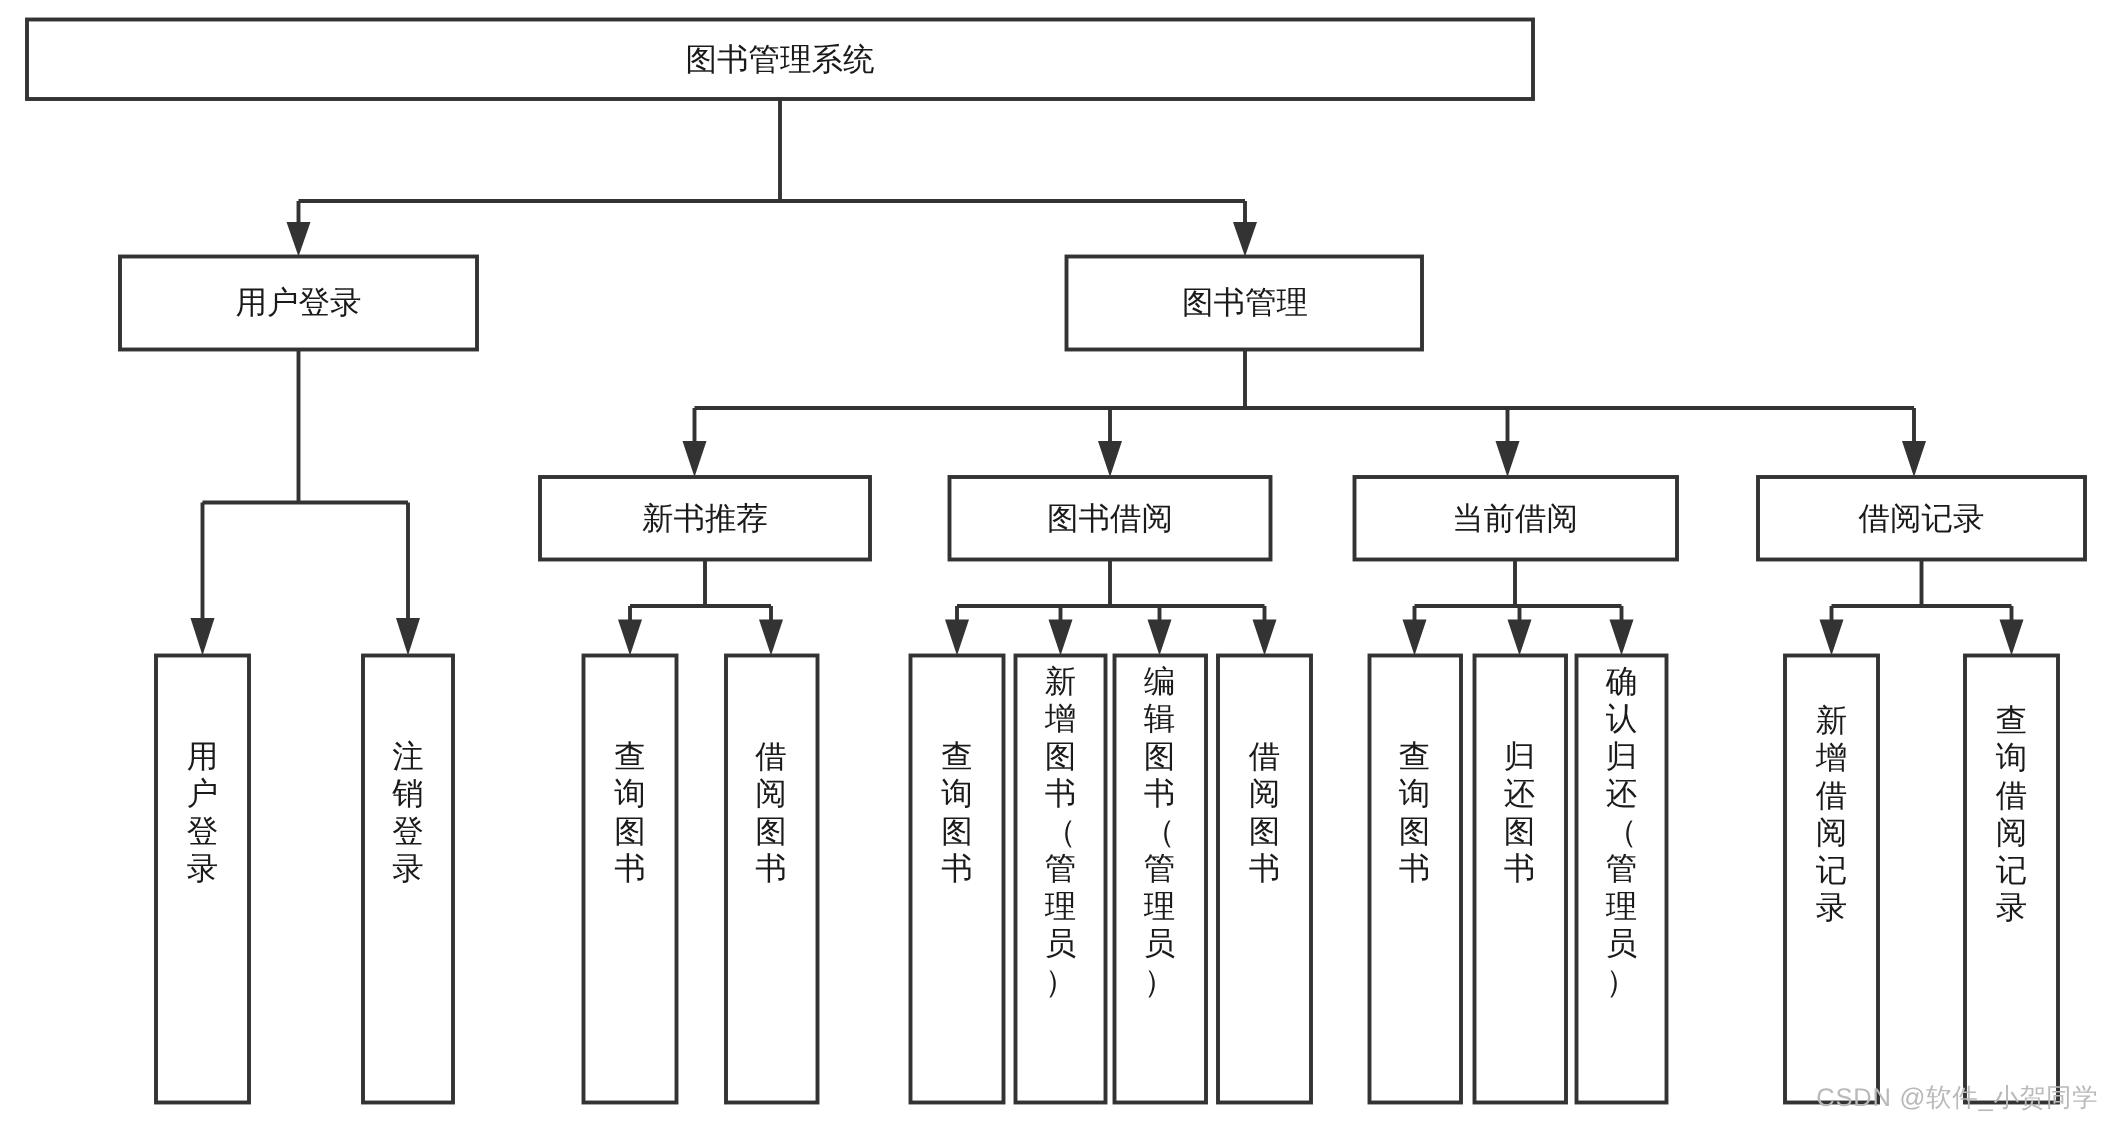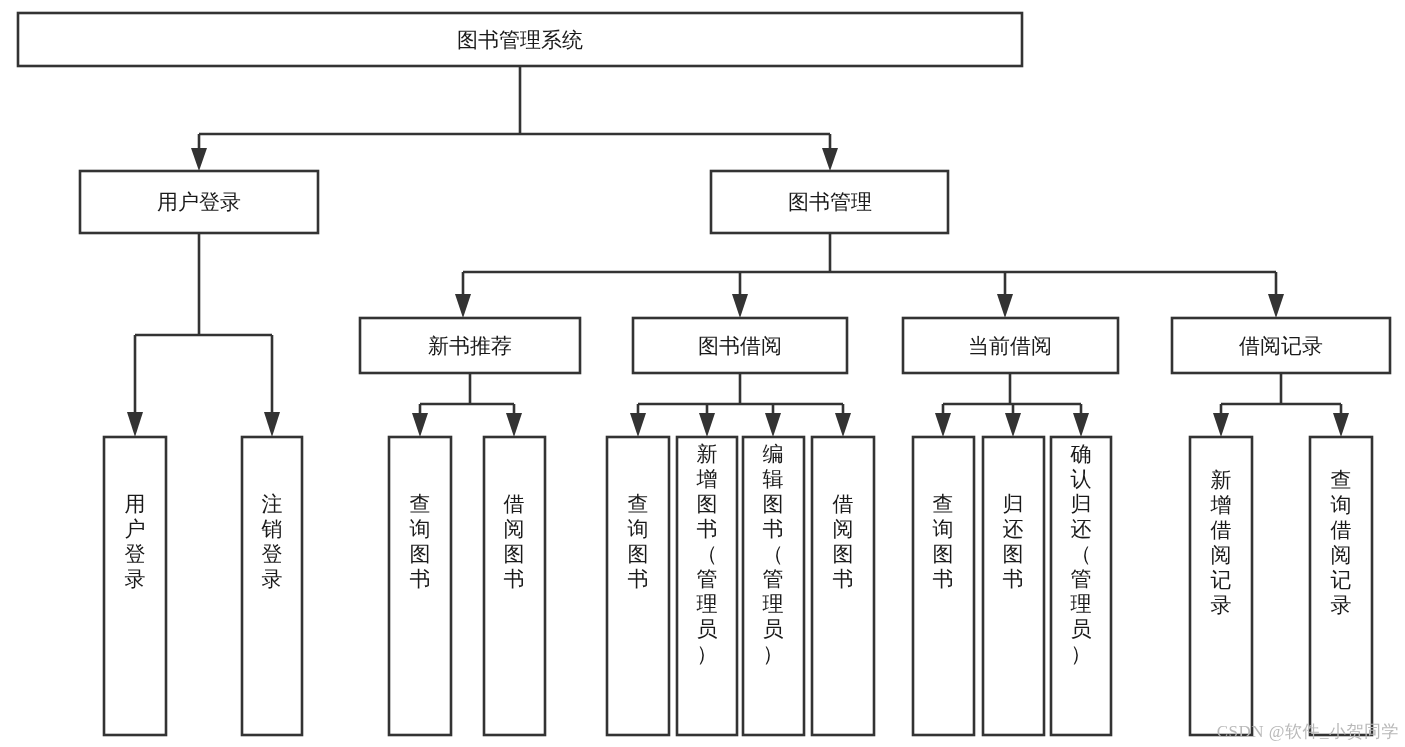--- a/index.html
+++ b/index.html
@@ -50,21 +50,21 @@
   .node-label-vertical {
     font-family: "DejaVu Sans", "Liberation Sans", sans-serif;
     font-size: 21px;
     fill: #1a1a1a;
     text-anchor: middle;
   }
   .watermark-text {
     position: absolute;
     right: 6px;
     bottom: 4px;
-    font-family: Liberation Serif, serif;
+    font-family: Liberation Sans, sans-serif;
     font-size: 17px;
     color: #b9b9b9;
     white-space: nowrap;
     letter-spacing: 0.5px;
     user-select: none;
   }
 </style>
 </head>
 <body>
 

